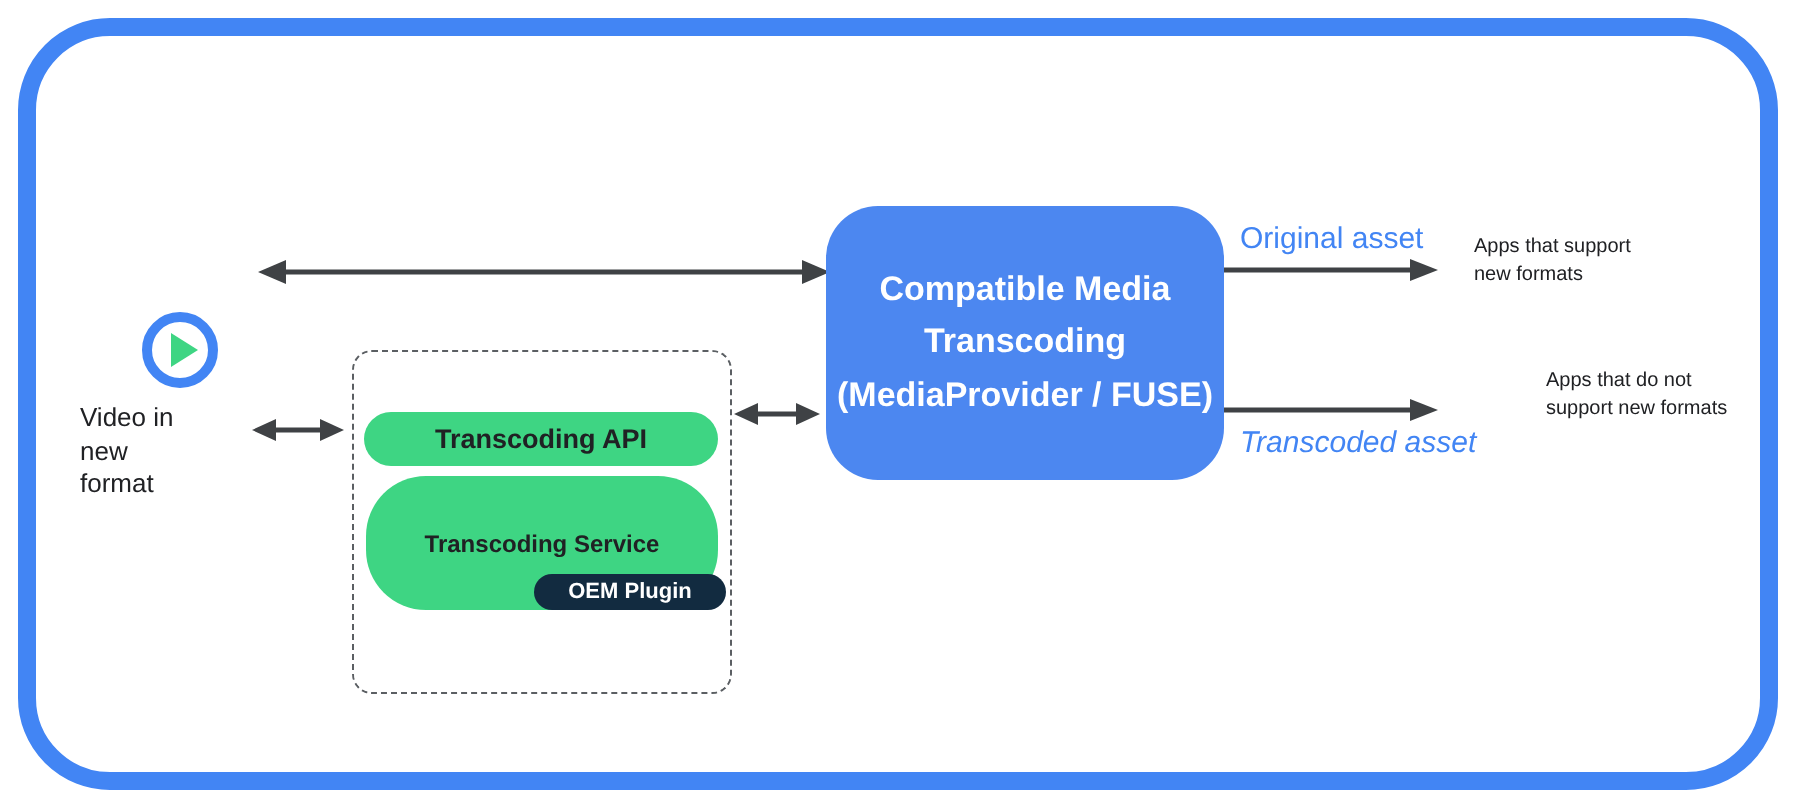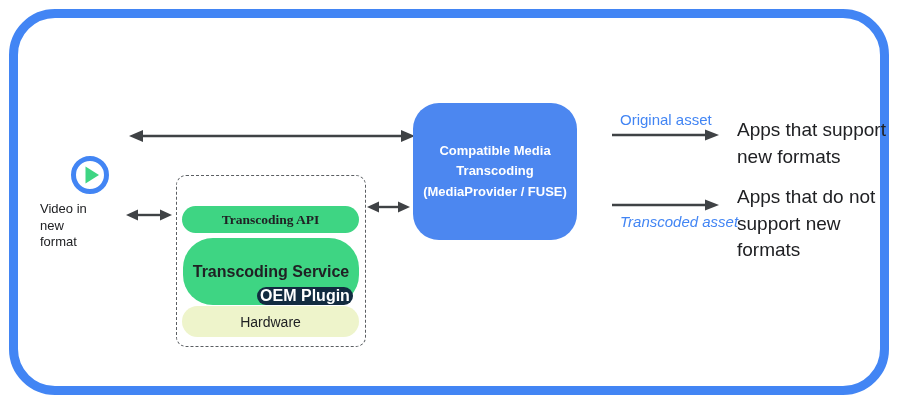--- a/index.html
+++ b/index.html
@@ -64,79 +64,78 @@
     align-items: center;
     justify-content: center;
     box-sizing: border-box;
   }
   .layer-api {
     left: 5px; top: 30px; width: 177px; height: 27px;
     border-radius: 14px;
     background: var(--green);
     font-weight: bold; font-size: 13.5px;
     color: var(--text-dark);
-    font-family: Liberation Serif, serif;
   }
   .layer-service {
     left: 6px; top: 62px; width: 176px; height: 67px;
     border-radius: 30px;
     background: var(--green);
-    font-weight: bold; font-size: 16px;
+    font-weight: bold; font-size: 12px;
     color: var(--text-dark);
   }
   .layer-oem {
-    left: 80px; top: 111px; width: 96px; height: 18px;
+    left: 90px; top: 111px; width: 96px; height: 18px;
     border-radius: 9px;
     background: var(--oem-navy);
     color: #ffffff;
-    font-weight: bold; font-size: 16px;
+    font-weight: bold; font-size: 11px;
   }
   .layer-hardware {
     left: 5px; top: 130px; width: 177px; height: 31px;
     border-radius: 15.5px;
     background: var(--hardware-cream);
     font-size: 14px;
     color: var(--text-dark);
   }
 
   .transcoder-box {
     position: absolute;
     left: 413px; top: 103px;
-    width: 164px; height: 137px;
+    width: 199px; height: 137px;
     border-radius: 26px;
     background: var(--box-blue);
     color: #ffffff;
     font-weight: bold;
-    font-size: 13px;
+    font-size: 17px;
     line-height: 1.55;
     display: flex;
     align-items: center;
     justify-content: center;
     text-align: center;
     white-space: pre-line;
   }
 
   .asset-label {
     position: absolute;
     color: var(--label-blue);
     font-size: 15px;
   }
   .asset-label.original { left: 620px; top: 111px; }
   .asset-label.transcoded { left: 620px; top: 213px; font-style: italic; }
 
   .apps-label {
     position: absolute;
     left: 737px;
-    font-size: 19px;
+    font-size: 10px;
     line-height: 1.4;
     color: var(--text-dark);
     white-space: pre-line;
   }
   .apps-label.support { top: 117px; }
-  .apps-label.no-support { top: 184px; }
+  .apps-label.no-support { top: 184px; margin-left: 36px; }
 </style>
 </head>
 <body>
 
 <div class="canvas">
 
   <div class="outer-border"></div>
 
   <svg class="connectors" viewBox="0 0 898 404">
     <g>
@@ -170,21 +169,20 @@
   </svg>
 
   <div class="video-label">Video in
 new
 format</div>
 
   <div class="mf-box">
     <div class="layer layer-api">Transcoding API</div>
     <div class="layer layer-service">Transcoding Service</div>
     <div class="layer layer-oem">OEM Plugin</div>
-    <div class="layer layer-hardware">Hardware</div>
   </div>
 
   <div class="transcoder-box">Compatible Media
 Transcoding
 (MediaProvider / FUSE)</div>
 
   <div class="asset-label original">Original asset</div>
   <div class="asset-label transcoded">Transcoded asset</div>
 
   <div class="apps-label support">Apps that support

